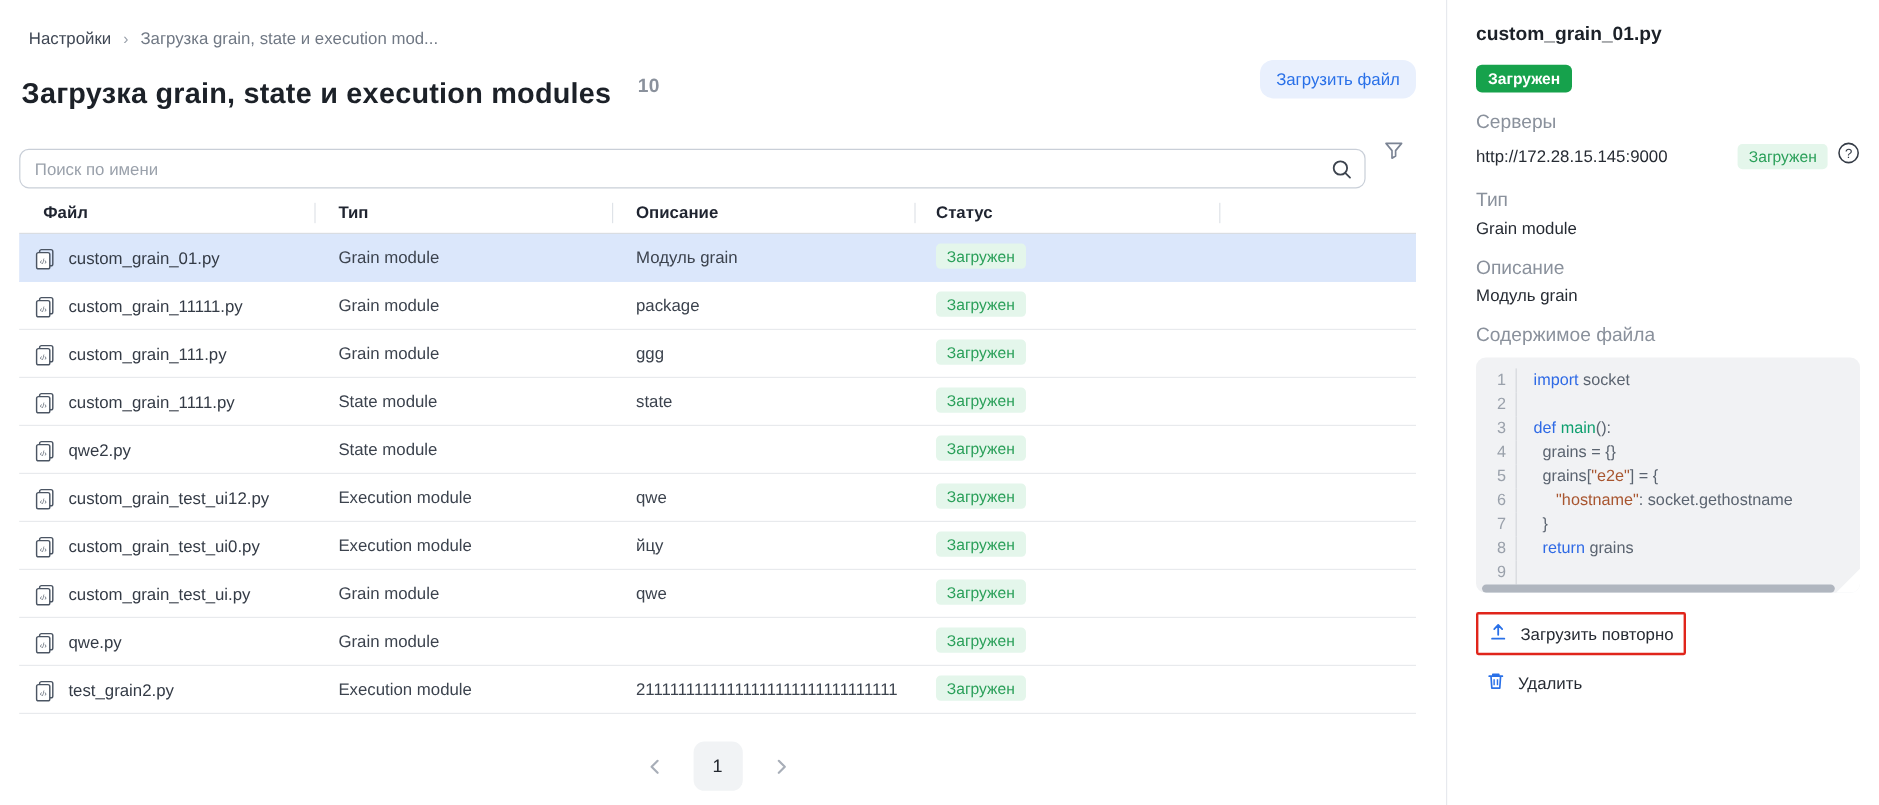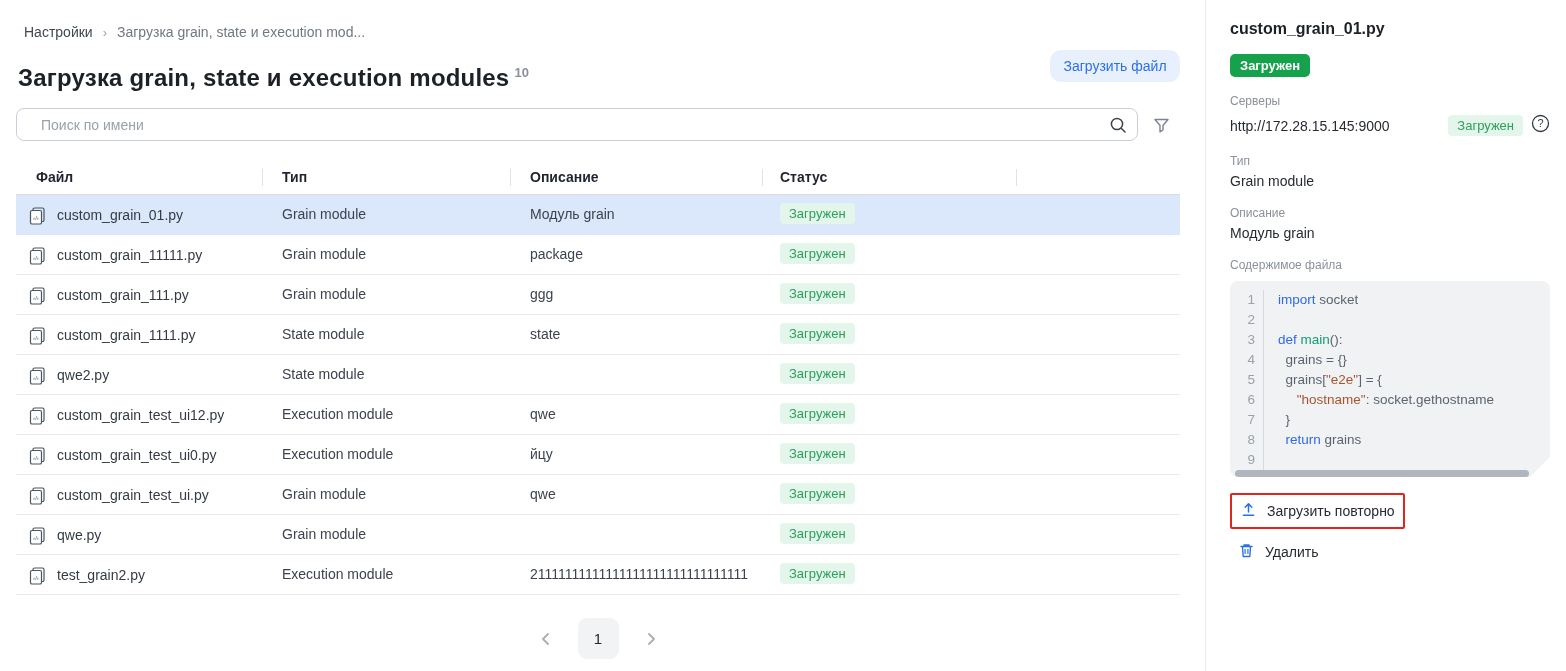--- a/index.html
+++ b/index.html
@@ -29,31 +29,31 @@
   }
   .crumb-1 { color: #3f4754; cursor: pointer; }
   .crumb-sep { color: #9aa1ab; font-size: 13px; }
   .crumb-2 { color: #707884; }
   
   .page-title {
     position: absolute; left: 18px; top: 48px;
     font-size: 24px; font-weight: bold; color: #1c2128;
     letter-spacing: .2px;
   }
-  .page-title sup { font-size: 13px; font-weight: bold; color: #8a919c; margin-left: 5px; }
+  .page-title sup { font-size: 16px; font-weight: bold; color: #8a919c; margin-left: 22px; }
   .upload-btn {
     position: absolute; top: 50px; left: 1050px; width: 130px; height: 32px;
     background: #e9f0fd; color: #2970e8; border: none; border-radius: 11px;
     font-size: 14px; font-family: inherit; cursor: pointer;
   }
   
   .search-wrap {
-    position: absolute; left: 16px; top: 108px; width: 1122px; height: 33px;
+    position: absolute; left: 16px; top: 124px; width: 1122px; height: 33px;
     border: 1px solid #c9cfd8; border-radius: 8px; background: #fff;
-    display: flex; align-items: center; padding-left: 12px;
+    display: flex; align-items: center;
   }
   .search-input {
     flex: 1; border: none; outline: none; background: transparent;
     font-size: 14px; font-family: inherit; color: #23272f; padding: 0 12px;
   }
   .search-input::placeholder { color: #9aa1ab; }
   .search-icon { margin-right: 10px; display: flex; }
   .filter-icon { position: absolute; left: 1152px; top: 115px; cursor: pointer; }
   
   .table { position: absolute; left: 16px; top: 160px; width: 1164px; }
@@ -90,21 +90,21 @@
   .page-num {
     width: 41px; height: 41px; background: #f1f3f5; border: none; border-radius: 9px;
     font-size: 15px; font-family: inherit; color: #23272f; cursor: pointer;
   }
   
   .panel-title { font-size: 16px; font-weight: bold; color: #1c2128; margin: 2px 0 16px 0; }
   .badge-solid {
     display: inline-block; background: #16a24c; color: #ffffff;
     font-size: 13px; font-weight: bold; padding: 4px 10px; border-radius: 5px;
   }
-  .sec-label { font-size: 12px; color: #8a919c; margin-top: 17px; }
+  .sec-label { font-size: 16px; color: #8a919c; margin-top: 17px; }
   .sec-value { font-size: 14px; color: #262b33; margin-top: 5px; }
   .server-row { display: flex; align-items: center; margin-top: 6px; }
   .server-url { font-size: 14px; color: #262b33; flex: 1; }
   .server-right { display: flex; align-items: center; gap: 8px; }
   
   .code-block {
     position: relative; margin-top: 9px; background: #f1f2f4;
     border-radius: 8px; padding: 9px 0 14px 0; height: 196px; overflow: hidden;
   }
   .code-block::after {

